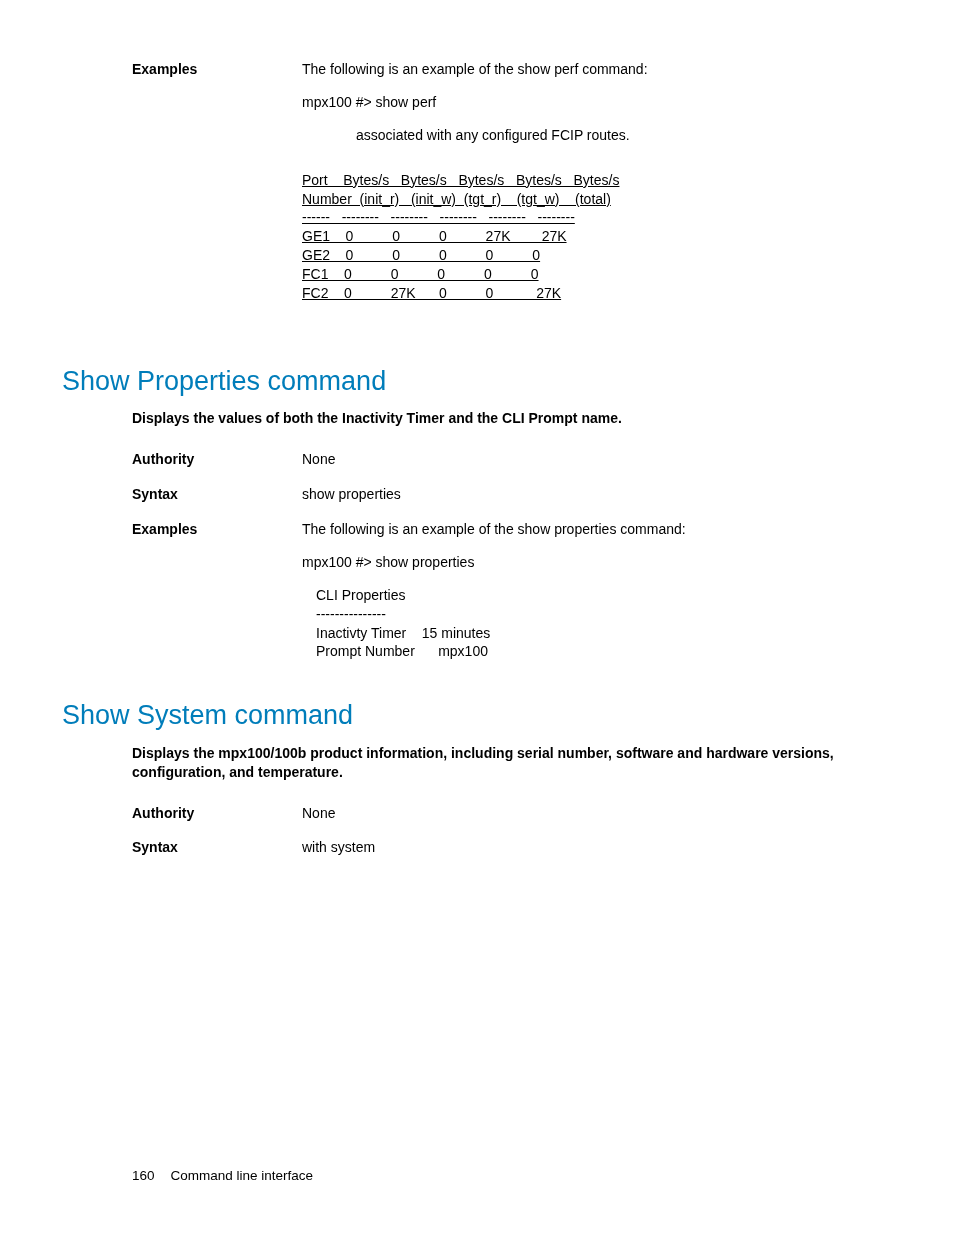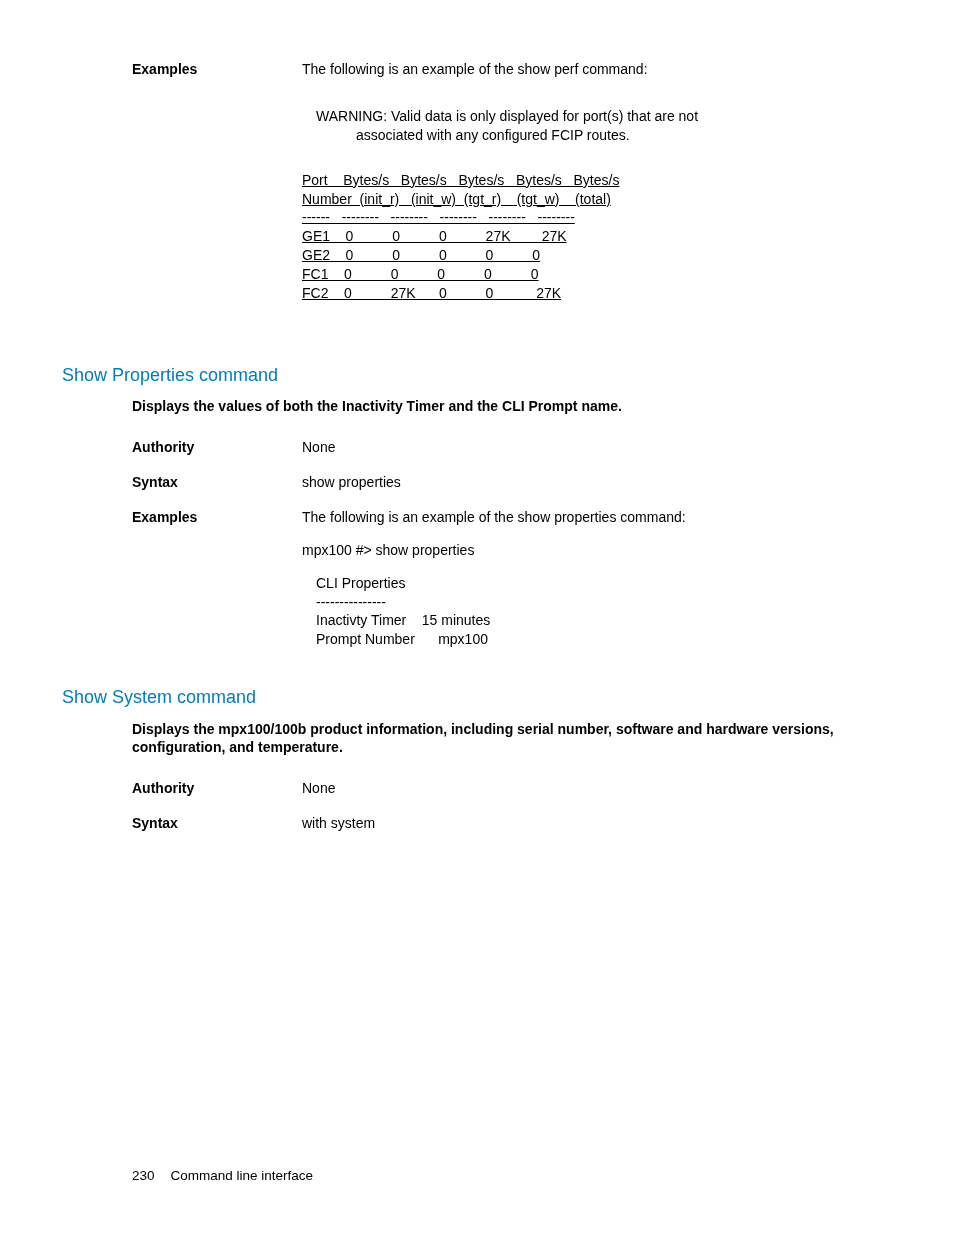--- a/index.html
+++ b/index.html
@@ -27,21 +27,21 @@
   .content-col {
     flex: 1;
   }
   .mono {
     font-family: Liberation Sans, sans-serif;
   }
   h2.cmd-heading {
     font-family: Arial, Helvetica, sans-serif;
     font-weight: normal;
     color: #007dba;
-    font-size: 18px;
+    font-size: 27px;
     margin: 36px 0 10px 0;
     padding-left: 0;
   }
   .desc {
     padding-left: 70px;
     margin-bottom: 22px;
     font-weight: bold;
   }
   .block {
     margin-top: 12px;
@@ -59,22 +59,22 @@
   .pagenum { margin-right: 16px; }
 </style>
 </head>
 <body>
 
 <div class="section-row">
   <div class="label-col">Examples</div>
   <div class="content-col">
     <span>The following is an example of the </span><span class="mono">show perf</span><span> command:</span>
     <div style="height:14px;"></div>
+    <div>mpx100 #&gt; show perf</div>
     <div style="height:14px;"></div>
-    <div class="indent1">WARNING: Valid data is only displayed for port(s) that are not</div>
     <div style="padding-left:54px;">associated with any configured FCIP routes.</div>
     <div style="height:14px;"></div>
     <div class="block"><span>Port    Bytes/s   Bytes/s   Bytes/s   Bytes/s   Bytes/s</span>
 <span>Number  (init_r)   (init_w)  (tgt_r)    (tgt_w)    (total)</span>
 <span>------   --------   --------   --------   --------   --------</span>
 <span>GE1    0          0          0          27K        27K</span>
 <span>GE2    0          0          0          0          0</span>
 <span>FC1    0          0          0          0          0</span>
 <span>FC2    0          27K      0          0           27K</span></div>
   </div>
@@ -114,14 +114,14 @@
   <div class="label-col">Authority</div>
   <div class="content-col">None</div>
 </div>
 <div style="height:10px;"></div>
 <div class="section-row">
   <div class="label-col">Syntax</div>
   <div class="content-col mono">with system</div>
 </div>
 
 <div class="footer">
-  <span class="pagenum">230</span><span>Command line interface</span>
+  <span class="pagenum">160</span><span>Command line interface</span>
 </div>
 
 </body></html>

